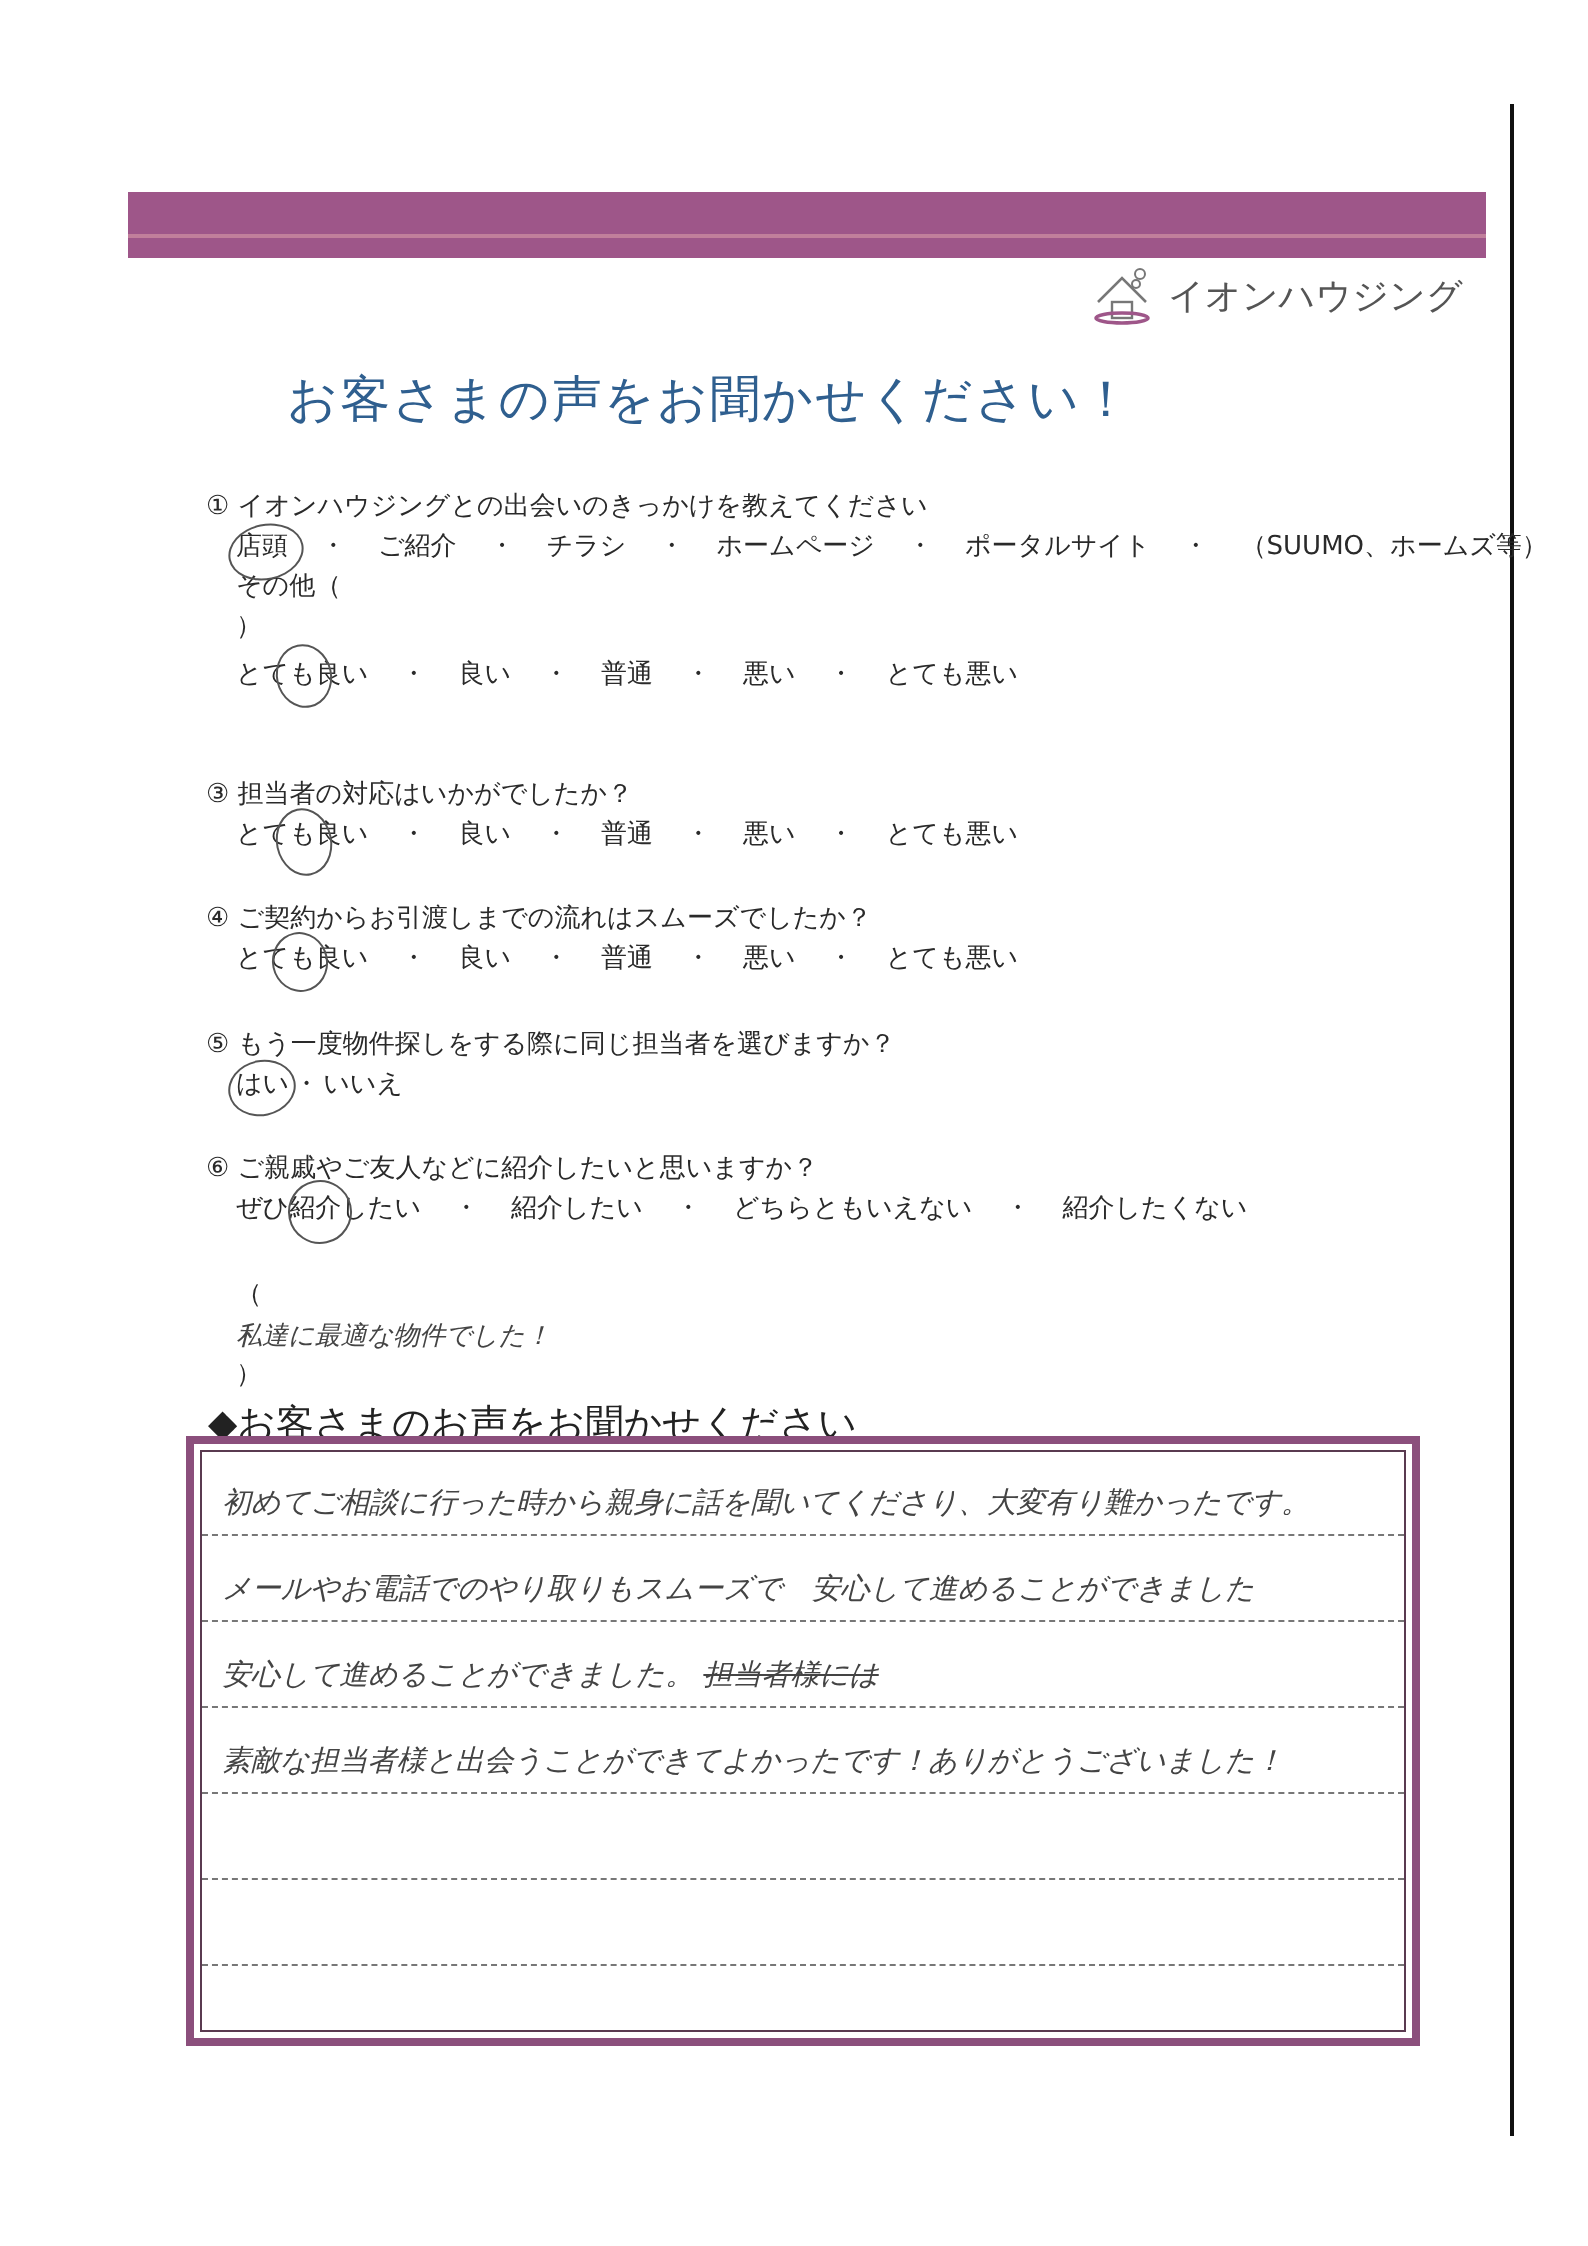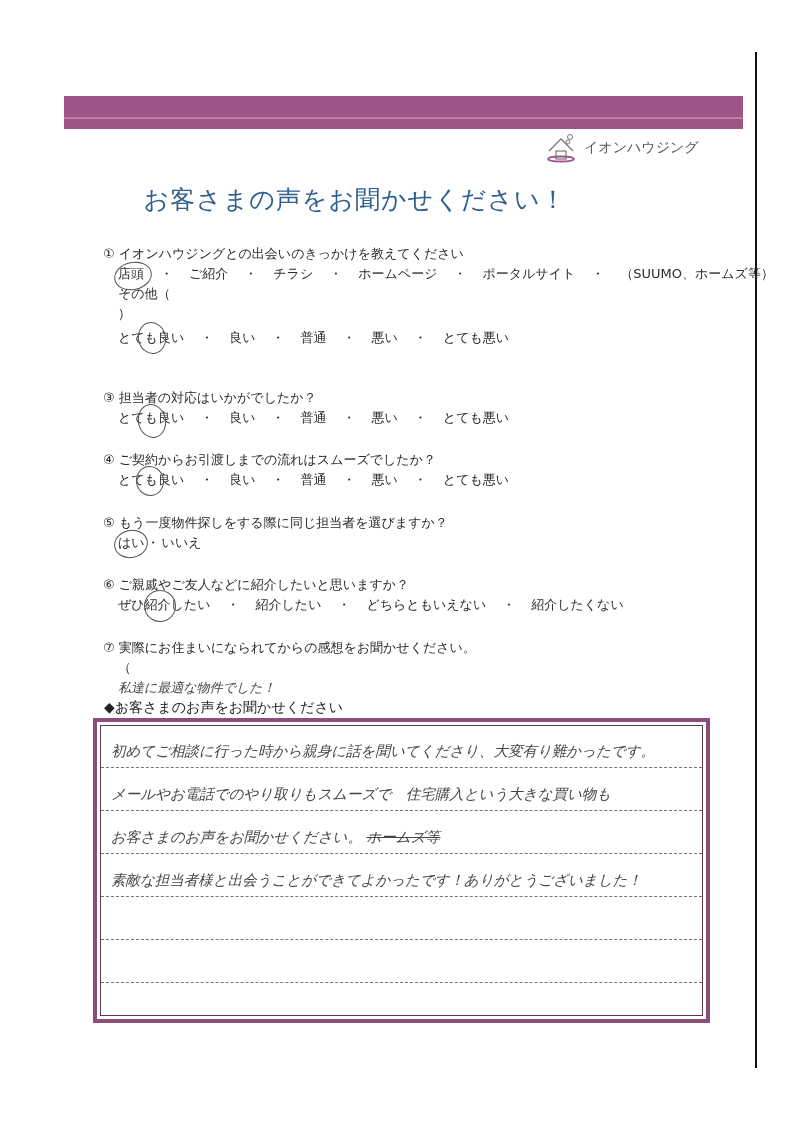--- a/index.html
+++ b/index.html
@@ -3,32 +3,32 @@
 <meta charset="utf-8">
 <style>
   html, body { margin:0; padding:0; }
   body { width:794px; height:1123px; background:#ffffff; position:relative; overflow:hidden;
          font-family:"DejaVu Sans", sans-serif; color:#222; }
   .edge-line { position:absolute; left:755px; top:52px; width:2px; height:1016px; background:#111; }
   .band { position:absolute; left:64px; top:96px; width:679px; height:33px; background:#9e5689; }
   .band .stripe { position:absolute; left:0; right:0; top:21px; height:2px; background:#c98aa0; opacity:.8; }
   .logo { position:absolute; left:546px; top:132px; height:32px; display:flex; align-items:center; gap:4px; }
   .logo svg { display:block; }
-  .logo-text { font-size:14px; color:#555; letter-spacing:0px; font-family:Liberation Mono, monospace; }
+  .logo-text { font-size:18px; color:#555; letter-spacing:0px; font-family:Liberation Mono, monospace; }
   .title { position:absolute; left:0; width:710px; top:183px; text-align:center; font-size:25px;
            color:#2f5f8f; font-weight:normal; letter-spacing:1px; }
   .q { position:absolute; left:103px; font-size:13px; line-height:20px; color:#2a2a2a; white-space:nowrap; }
   .q .qtitle { display:block; }
   .q .opts { display:block; padding-left:15px; }
   .opt { position:relative; display:inline-block; }
   .sep { display:inline-block; margin:0 16px; }
   .circle { position:absolute; border:1.2px solid #555; border-radius:50%; transform:rotate(-12deg); pointer-events:none; }
   .paren-line { display:flex; padding-left:15px;flex-direction:column; }
   .hand { font-family:"DejaVu Serif", serif; font-style:italic; color:#444; }
-  .sec-label { position:absolute; left:104px; top:699px; font-size:14px; color:#222;text-align:right; }
+  .sec-label { position:absolute; left:104px; top:699px; font-size:19px; color:#222;text-align:right; }
   .box { position:absolute; left:93px; top:718px; width:617px; height:305px; border:4px solid #8b4f7c;
          box-sizing:border-box; }
   .box-inner { position:absolute; inset:3px; border:1px solid #5a3a50; }
   .row { position:absolute; left:4px; right:4px; height:43px; border-bottom:1px dashed #777; }
   .row-text { position:absolute; left:10px; bottom:6px; font-size:14.5px; white-space:nowrap; }
   .strike { text-decoration:line-through; }
 </style>
 </head>
 <body>
 
@@ -91,40 +91,39 @@
 </div>
 
 <div class="q" style="top:575px;">
   <span class="qtitle"><span>⑥</span> <span>ご親戚やご友人などに紹介したいと思いますか？</span></span>
   <span class="opts">
     <span class="opt"><span>ぜひ紹介したい</span><span class="circle" style="left:26px;top:-5px;width:30px;height:30px;"></span></span><span class="sep">・</span><span class="opt">紹介したい</span><span class="sep">・</span><span class="opt">どちらともいえない</span><span class="sep">・</span><span class="opt">紹介したくない</span>
   </span>
 </div>
 
 <div class="q" style="top:638px;">
-  <span class="qtitle"><span>⑦</span> <span>実際にお住まいになられてからの感想をお聞かせください。</span></span>
   <span class="paren-line">
       <span>（</span>
       <span class="hand" style="display:inline-block;width:496px;font-family:Liberation Serif, serif;">私達に最適な物件でした！</span>
       <span>）</span>
     </span>
 </div>
 
 <div class="sec-label">◆お客さまのお声をお聞かせください</div>
 
 <div class="box">
   <div class="box-inner"></div>
   <div class="row" style="top:2px;text-align:center;">
       <span class="row-text hand">初めてご相談に行った時から親身に話を聞いてくださり、大変有り難かったです。</span>
     </div>
   <div class="row" style="top:45px;">
-      <span class="row-text hand">メールやお電話でのやり取りもスムーズで　住宅購入という大きな買い物も</span>
+      <span class="row-text hand">メールやお電話でのやり取りもスムーズで　安心して進めることができました</span>
     </div>
   <div class="row" style="top:88px;">
-      <span class="row-text hand"><span>お客さまのお声をお聞かせください。</span> <span class="strike">ホームズ等</span></span>
+      <span class="row-text hand"><span>安心して進めることができました。</span> <span class="strike">担当者様には</span></span>
     </div>
   <div class="row" style="top:131px;text-align:right;">
       <span class="row-text hand">素敵な担当者様と出会うことができてよかったです！ありがとうございました！</span>
     </div>
   <div class="row" style="top:174px;">
       <span class="row-text hand"></span>
     </div>
   <div class="row" style="top:217px;">
       <span class="row-text hand"></span>
     </div>

